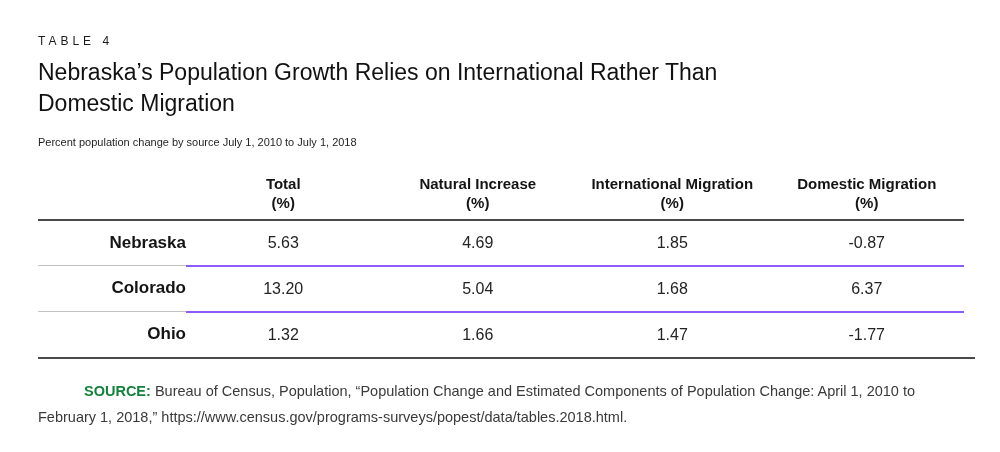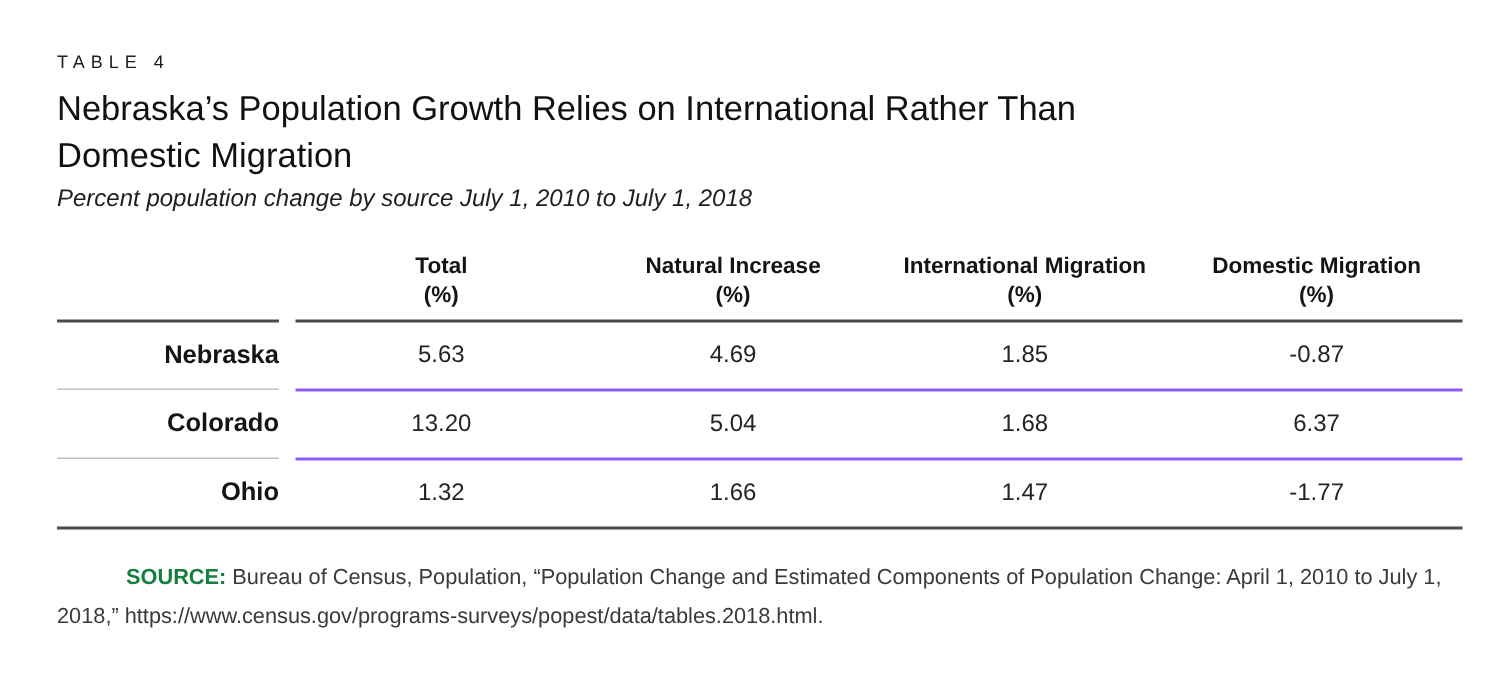--- a/index.html
+++ b/index.html
@@ -18,32 +18,30 @@
     color: #1c1c1c;
   }
   .fig-title {
     margin-top: 9px;
     font-size: 23px;
     line-height: 31px;
     font-weight: 400;
     color: #111111;
   }
   .fig-subtitle {
-    margin-top: 5px;
-    font-size: 16px;
-    font-style: italic;
+    margin-top: 17px;
+    font-size: 11px;
     color: #1f1f1f;
   }
 
   .tbl { margin-top: 26px; width: 937px; }
 
   .trow {
     display: grid;
     grid-template-columns: 148px 778px;
-    column-gap: 11px;
   }
   .data-area {
     display: grid;
     grid-template-columns: repeat(4, 1fr);
   }
 
   
   .thead .label-spacer { border-bottom: 2px solid #4a4a4a; }
   .thead .data-area    { border-bottom: 2px solid #4a4a4a; }
   .hcell {
@@ -163,16 +161,16 @@
         <div class="vcell">1.47</div>
         <div class="vcell">-1.77</div>
       </div>
     </div>
 
     <hr class="bottom-rule">
   </div>
 
   <div class="source">
     <b>SOURCE:</b>
-    <span>Bureau of Census, Population, “Population Change and Estimated Components of Population Change: April 1, 2010 to July 1, 2018,” https://www.census.gov/programs-surveys/popest/data/tables.2018.html.</span>
+    <span>Bureau of Census, Population, “Population Change and Estimated Components of Population Change: April 1, 2010 to February 1, 2018,” https://www.census.gov/programs-surveys/popest/data/tables.2018.html.</span>
   </div>
 
 </div>
 
 </body></html>

